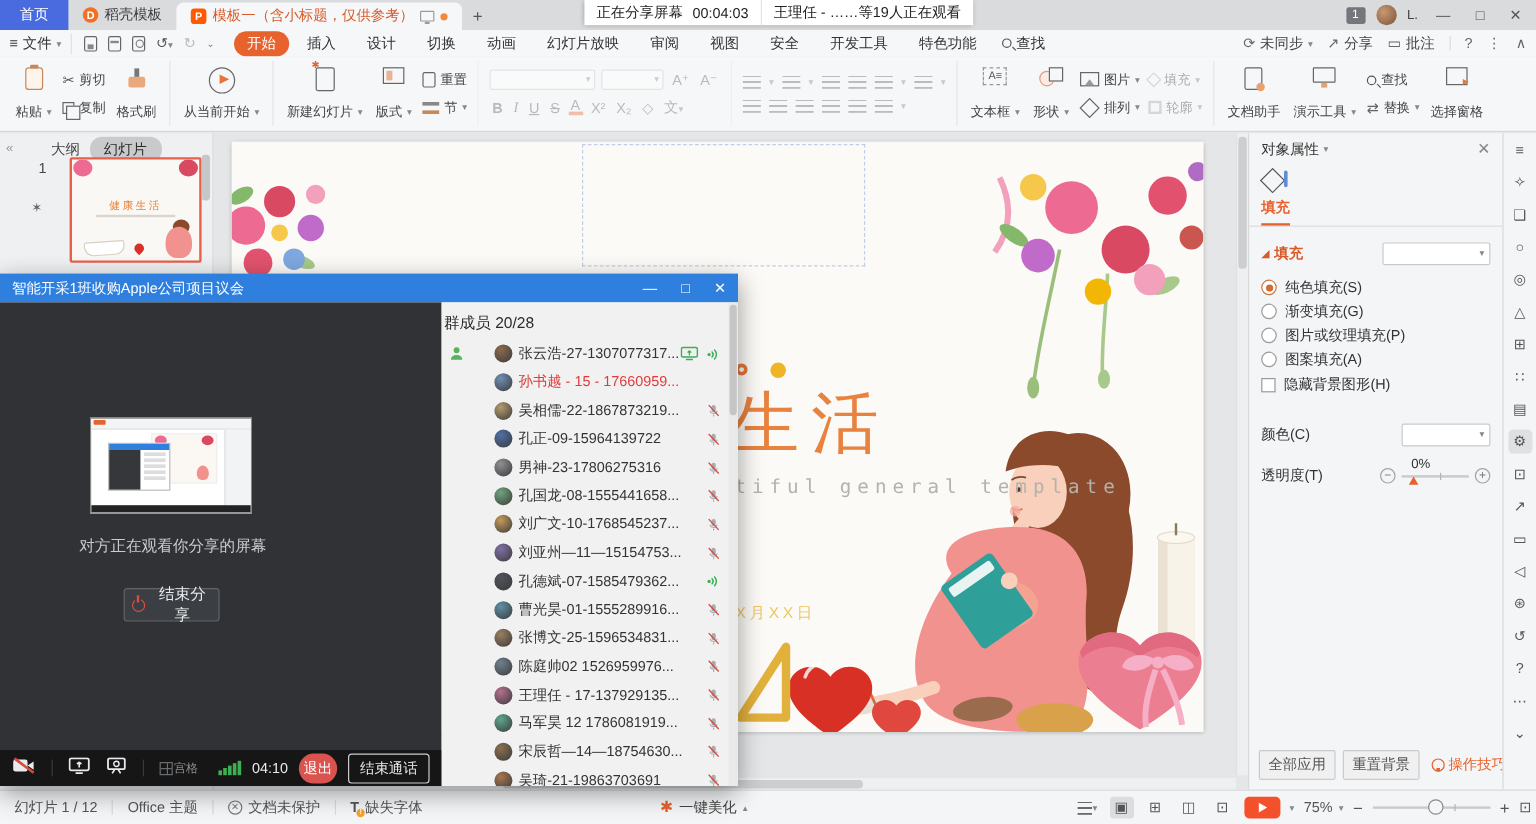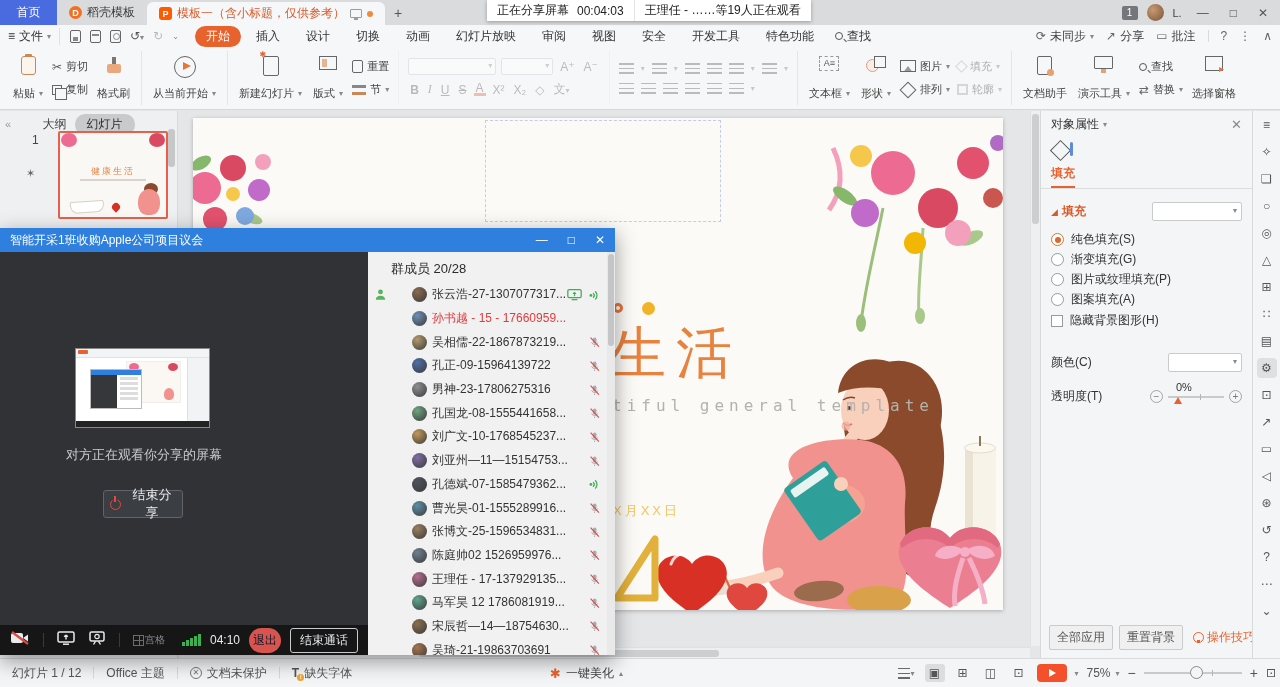--- a/index.html
+++ b/index.html
@@ -209,24 +209,24 @@
   .m-controls{position:absolute;left:0;right:0;bottom:0;height:30px;background:#161617;display:flex;align-items:center;padding:0 10px;gap:13px;}
   .mc-sep{width:1px;height:14px;background:#3a3a3c;}
   .mc-grid{display:flex;align-items:center;gap:1px;color:#8a8d91;font-size:10px;}
   .grid-ic{width:11px;height:11px;border:1.2px solid #6a6d70;position:relative;}
   .grid-ic::before{content:"";position:absolute;left:4.5px;top:0;bottom:0;width:1.2px;background:#6a6d70;}
   .grid-ic::after{content:"";position:absolute;top:4.5px;left:0;right:0;height:1.2px;background:#6a6d70;}
   .mc-rightside{margin-left:auto;display:flex;align-items:center;gap:9px;}
   .sigbars{display:flex;align-items:flex-end;gap:1.5px;}
   .sigbars i{width:2.5px;background:#3DAE52;display:block;}
   .mc-time{color:#E8EAED;font-size:12px;}
-  .mc-exit{background:#D9544E;border:none;color:#0f172a;font-size:12px;border-radius:14px;padding:4px 4px;}
+  .mc-exit{background:#D9544E;border:none;color:#ffffff;font-size:12px;border-radius:14px;padding:4px 4px;}
   .mc-endcall{background:transparent;border:1px solid #C9CBCD;color:#E8EAED;font-size:12px;border-radius:3px;padding:3px 9px;white-space:nowrap;}
   .m-right{width:247px;background:#F1F1F2;position:relative;overflow:hidden;}
-  .m-header{padding:8px 0 5px 23px;font-size:13px;color:#2b2b2b;}
+  .m-header{padding:8px 0 5px 2px;font-size:13px;color:#2b2b2b;}
   .m-row{display:flex;align-items:center;height:23.7px;padding-left:44px;position:relative;font-size:12px;color:#333;}
   .m-row.hl .m-name{color:#E03C3C;}
   .host-ic{position:absolute;left:6px;top:5px;}
   .avatar{width:15px;height:15px;border-radius:50%;margin-right:5px;flex:none;}
   .m-name{white-space:nowrap;overflow:hidden;max-width:172px;}
   .m-state{position:absolute;right:14px;display:flex;gap:6px;align-items:center;}
   .m-scroll{position:absolute;right:0;top:0;bottom:0;width:8px;background:#E9E9EA;}
   .m-scroll-thumb{position:absolute;left:1px;top:2px;width:6px;height:92px;background:#C4C5C7;border-radius:3px;}
 </style>
 </head>

